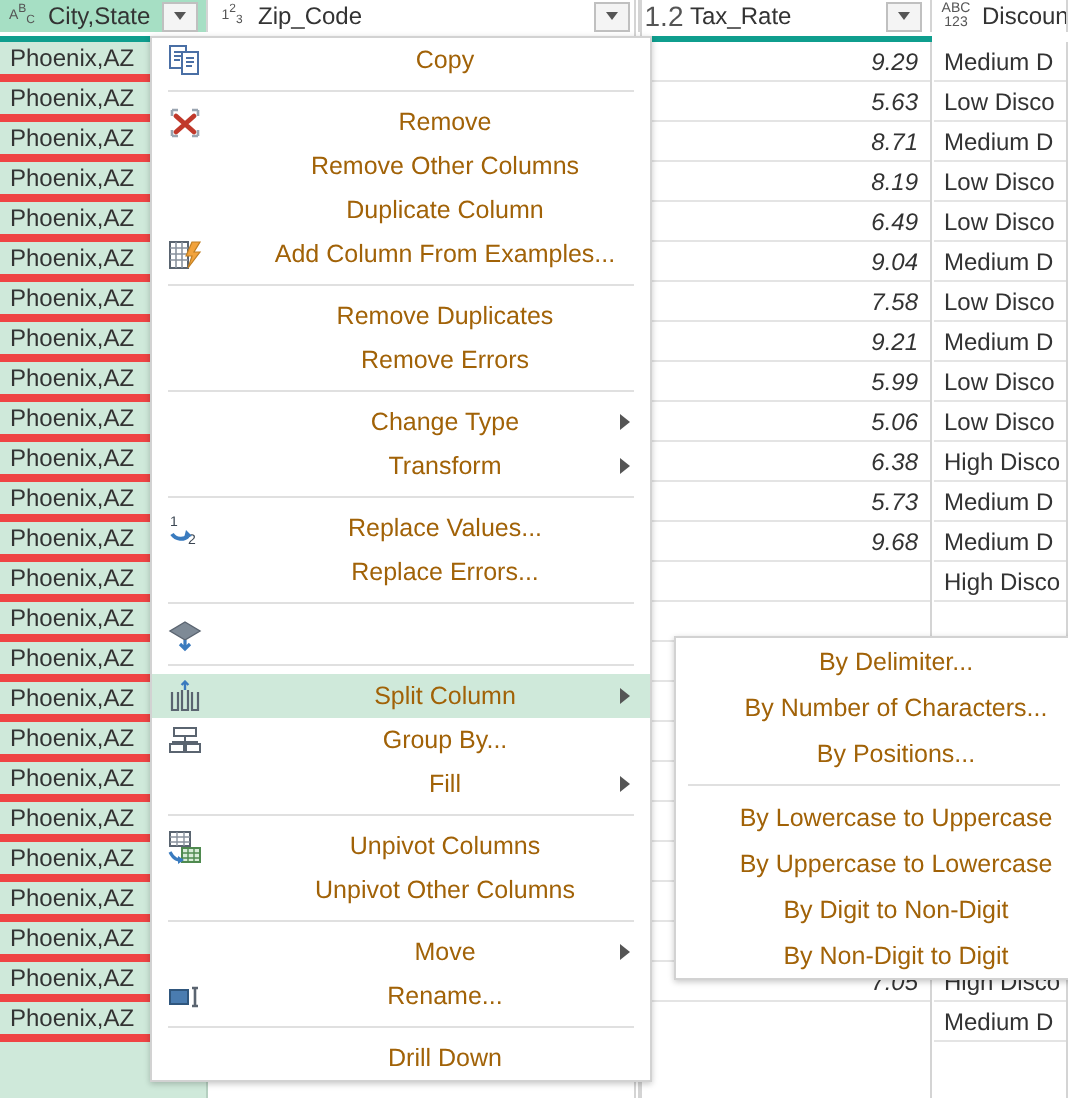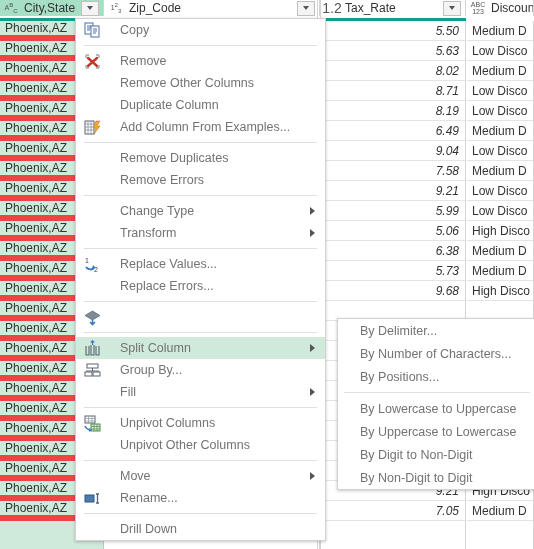--- a/index.html
+++ b/index.html
@@ -61,21 +61,21 @@
 
   .cellcol{position:absolute;left:0;right:0;top:21px;bottom:0;border-right:1px solid #d4d4d4;box-sizing:border-box;}
   .cell{
     height:20px;border-bottom:1px solid #e4e4e4;
     display:flex;align-items:center;
     padding:0 5px;box-sizing:border-box;
     white-space:nowrap;overflow:hidden;
     font-size:12px;color:#333;
   }
   .col-city .cellcol{background:#cfe9da;border-right:1px solid #b5cfc0;}
-  .col-city .cell{border-bottom:6px solid #ef4444;}
+  .col-city .cell{border-bottom:4px solid #ef4444;}
   .cell.num{justify-content:flex-end;font-style:italic;padding-right:6px;}
 
   
   .divider{position:absolute;top:0;bottom:0;width:1px;background:#d4d4d4;}
 
   
   .ctxmenu{
     position:absolute;
     background:#ffffff;
     border:1px solid #d2d2d2;
@@ -84,24 +84,25 @@
     box-sizing:border-box;
   }
   #main-menu{left:75px;top:18px;width:251px;}
   #sub-menu{left:337px;top:318px;width:200px;}
 
   .mi{
     position:relative;
     height:22px;
     display:flex;align-items:center;
     padding-left:44px;
-    font-size:12.5px;color:#737373;
+    font-size:12.5px;color:#a16207;
     white-space:nowrap;
     box-sizing:border-box;
     cursor:default;
+    justify-content:center;
   }
   #sub-menu .mi{padding-left:22px;height:23px;}
   .mi.hl{background:#cfe9da;}
   .mi-sep{height:1px;background:#e0e0e0;margin:4px 8px 4px 8px;}
   #sub-menu .mi-sep{margin:4px 6px;}
   .mi-arrow{
     position:absolute;right:10px;top:50%;margin-top:-4px;
     width:0;height:0;border-top:4px solid transparent;border-bottom:4px solid transparent;
     border-left:5px solid #555;
   }
@@ -203,23 +204,22 @@
       <div class="colhdr">
         <span class="hdr-type">
           <span class="typeicon" style="font-size:14px;">1.2</span>
         </span>
         <span class="hdr-name">Tax_Rate</span>
         <span class="hdr-caret">
             <i class="caret-tri"></i>
           </span>
       </div>
       <div class="cellcol" id="tax-cells">
-          <div class="cell num">5.50</div>
+          <div class="cell num">9.29</div>
           <div class="cell num">5.63</div>
-          <div class="cell num">8.02</div>
           <div class="cell num">8.71</div>
           <div class="cell num">8.19</div>
           <div class="cell num">6.49</div>
           <div class="cell num">9.04</div>
           <div class="cell num">7.58</div>
           <div class="cell num">9.21</div>
           <div class="cell num">5.99</div>
           <div class="cell num">5.06</div>
           <div class="cell num">6.38</div>
           <div class="cell num">5.73</div>

